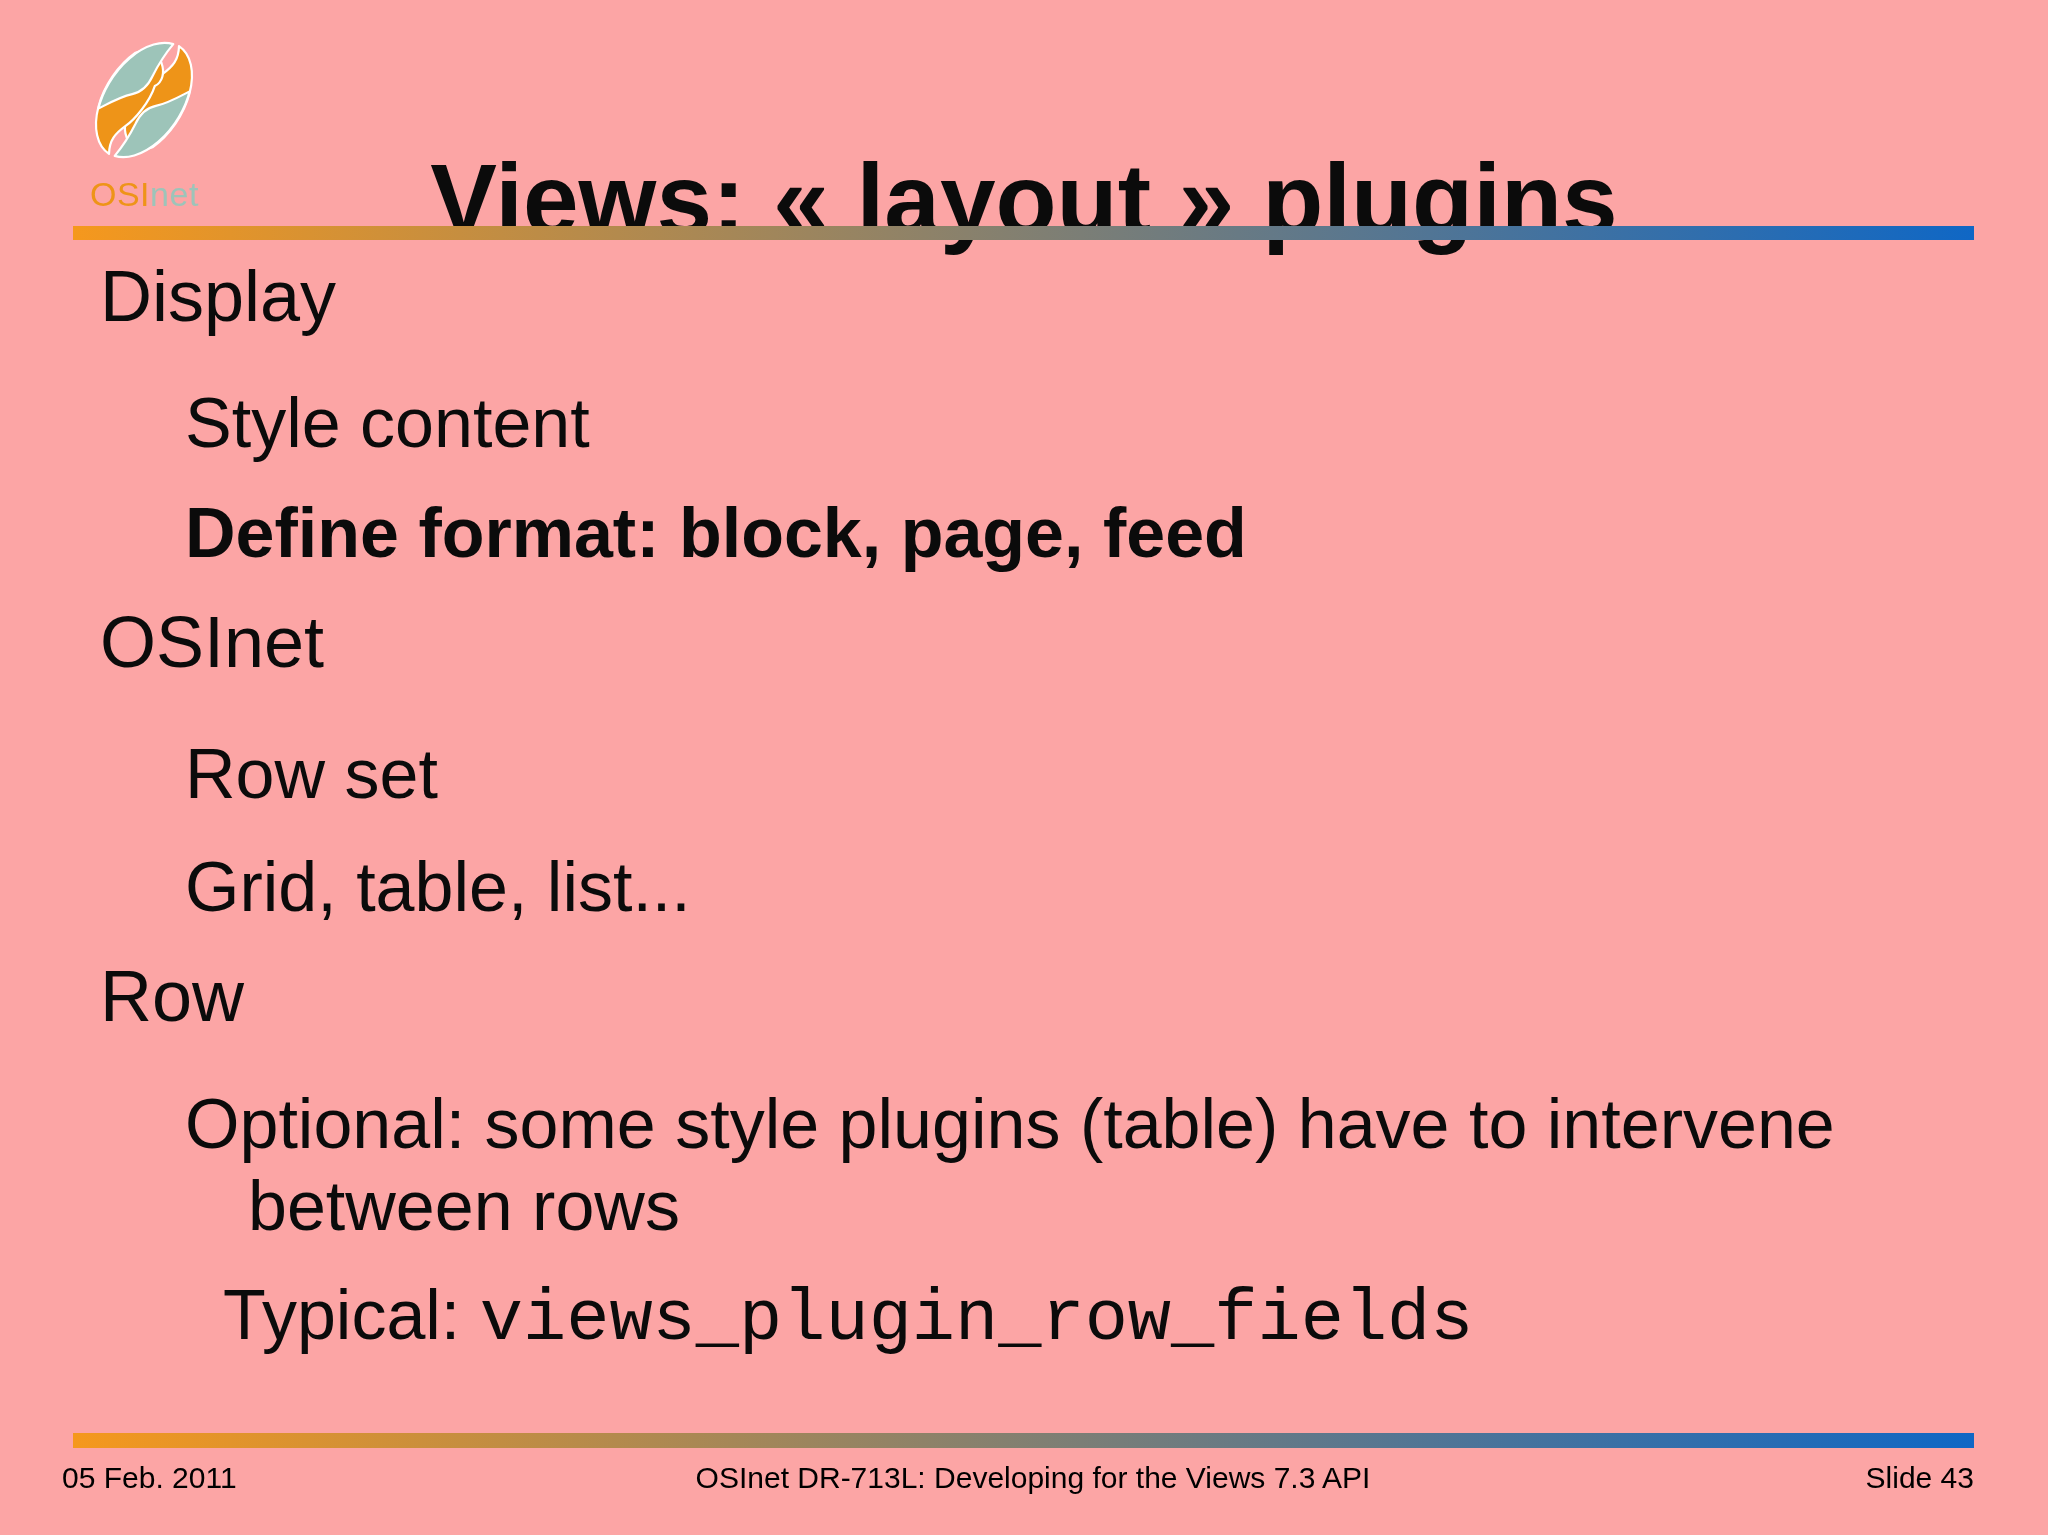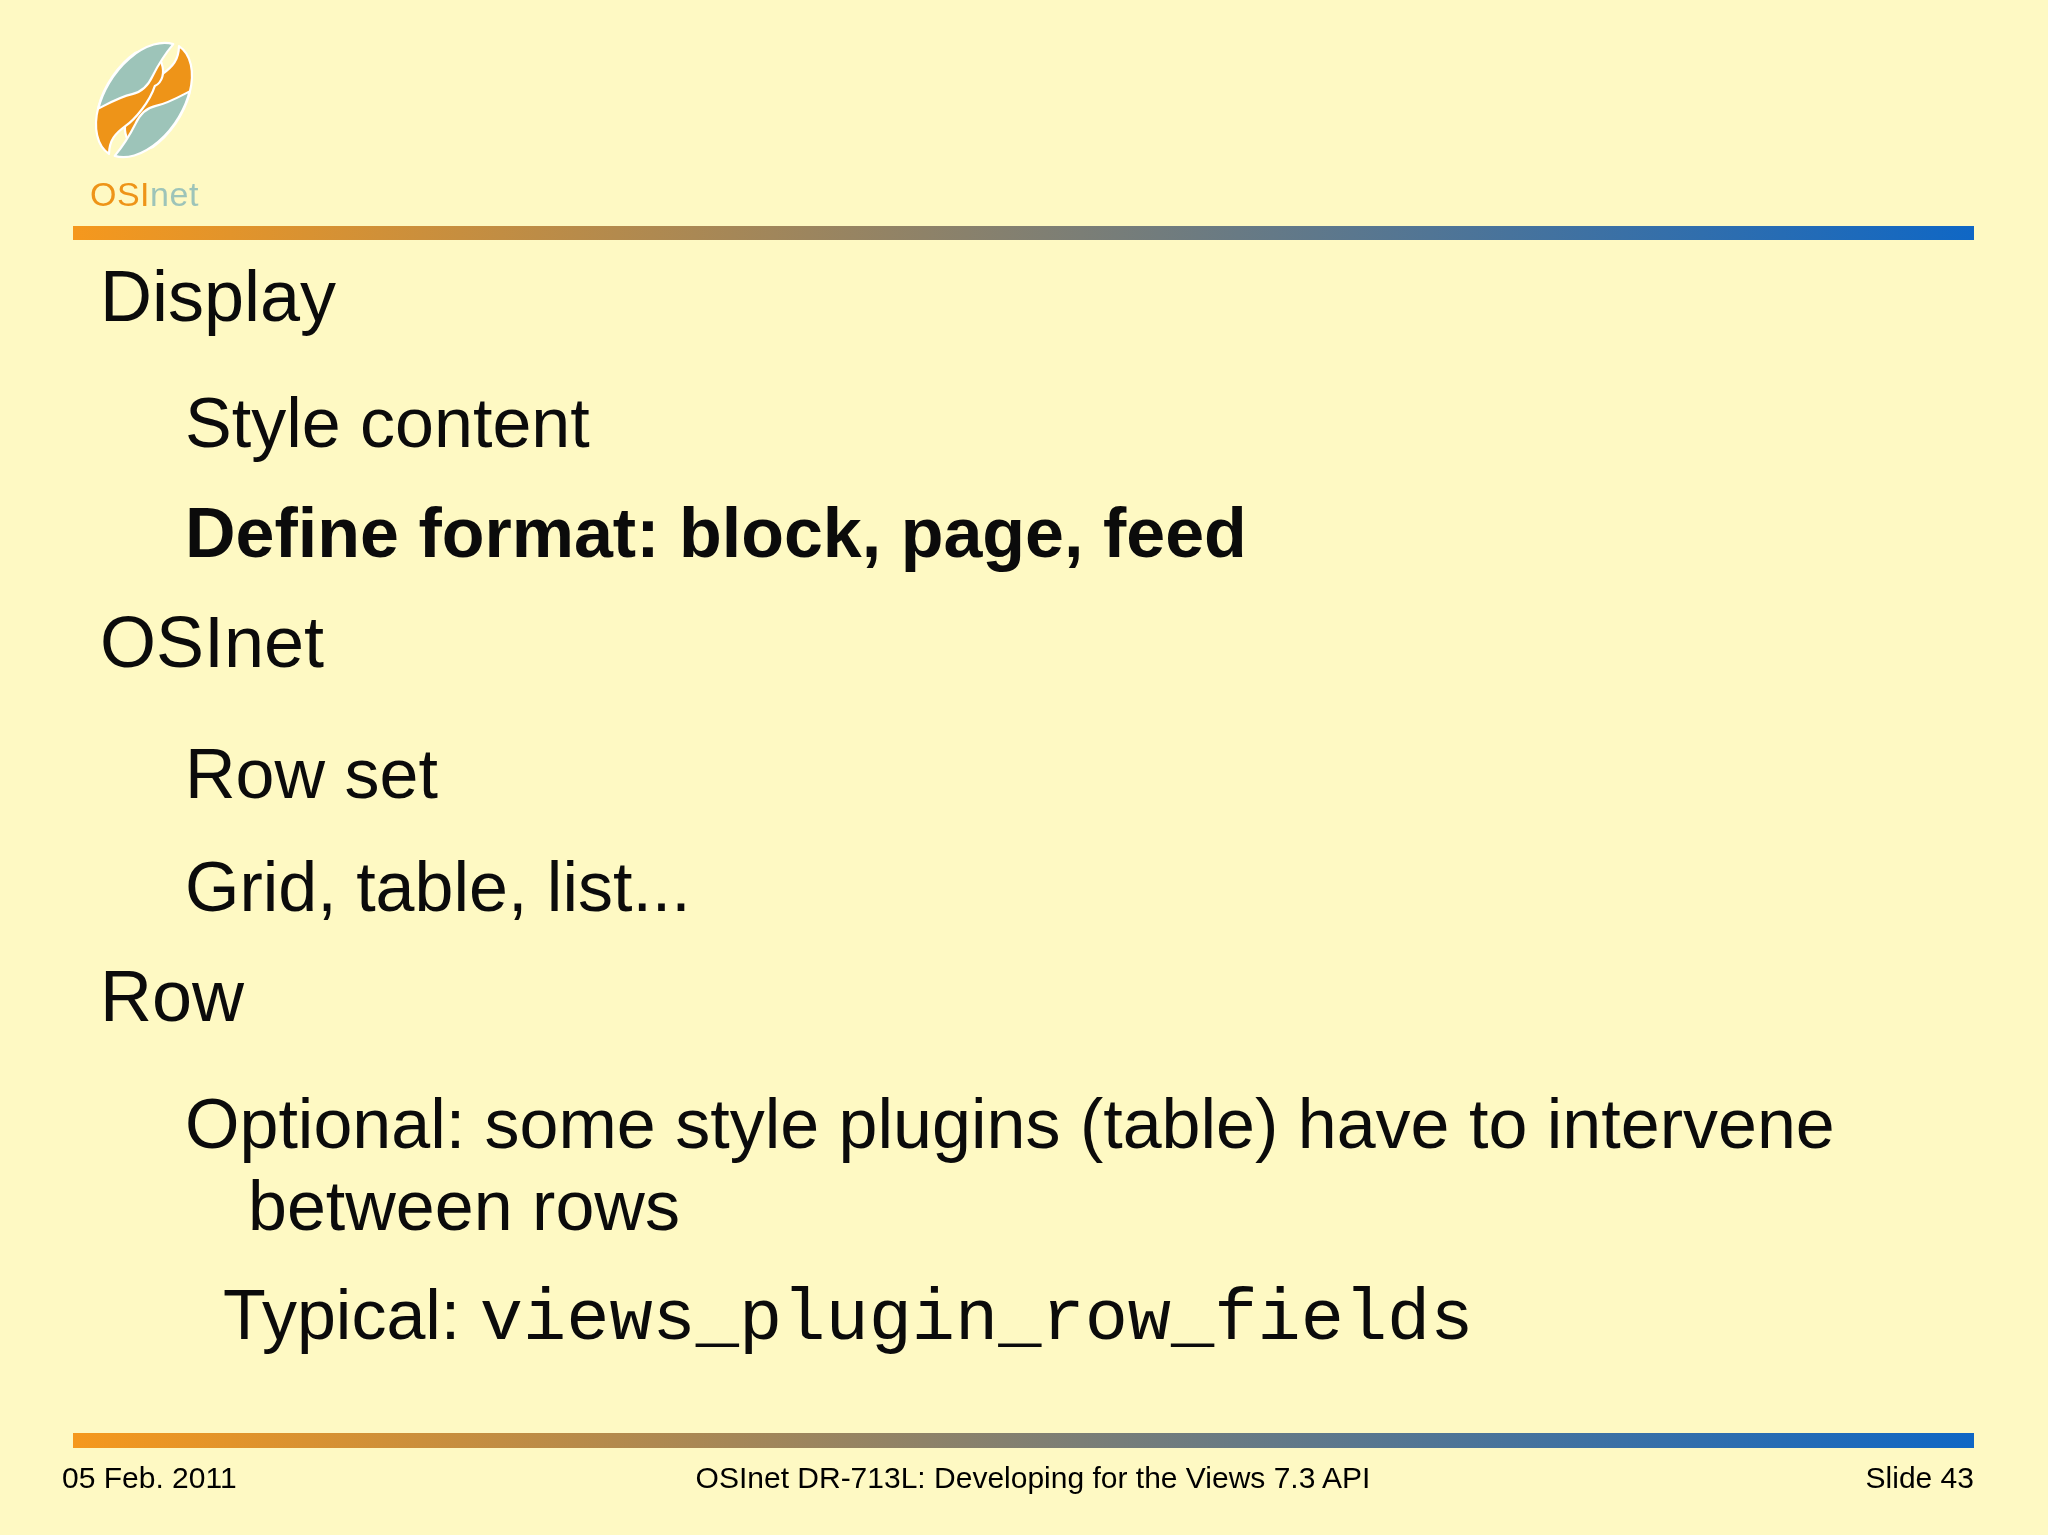--- a/index.html
+++ b/index.html
@@ -1,19 +1,19 @@
 <!DOCTYPE html>
 <html style="--accent_orange: #F5981D; --accent_blue: #0F67C5; --logo_orange: #EE9418; --logo_teal: #9DC4B9; --text: #0b0b0b;"><head>
 <meta charset="utf-8">
 <style>
   html,body{margin:0;padding:0;background:#888;}
   .slide{
     position:relative;
     width:2048px;height:1535px;
-    background:#fef9c3;
+    background:#fca5a5;
     overflow:hidden;
     font-family:"Liberation Sans", sans-serif;
     color:var(--text,#0b0b0b);
   }
   .rule{
     position:absolute;left:73px;width:1901px;height:14px;
     background:linear-gradient(90deg, var(--accent_orange,#F5981D) 0%, var(--accent_blue,#0F67C5) 100%);
   }
   .rule-top{top:226px;}
   .rule-bottom{top:1433px;height:15px;}
@@ -70,20 +70,21 @@
                  C -8,-8 -6,-20 -8,-34
                  C -10,-52 -10,-70 -8,-86 Z"></path>
         <use href="#crescB" transform="rotate(180)"></use>
       </g>
     </g>
     <text x="14" y="168" font-family="Liberation Sans, sans-serif" font-size="34" letter-spacing="0.5">
       <tspan fill="var(--logo_orange,#EE9418)">OSI</tspan><tspan fill="var(--logo_teal,#9DC4B9)">net</tspan>
     </text>
   </svg>
 
+  <h1 class="title">Views: « layout » plugins</h1>
 
   <div class="rule rule-top"></div>
 
   <main>
     <div class="line lv1 ln-display">Display</div>
     <div class="line lv2 ln-outer">Style content</div>
     <div class="line lv2 ln-define">Define format: block, page, feed</div>
     <div class="line lv1 ln-style">OSInet</div>
     <div class="line lv2 ln-rowset">Row set</div>
     <div class="line lv2 ln-grid">Grid, table, list...</div>

